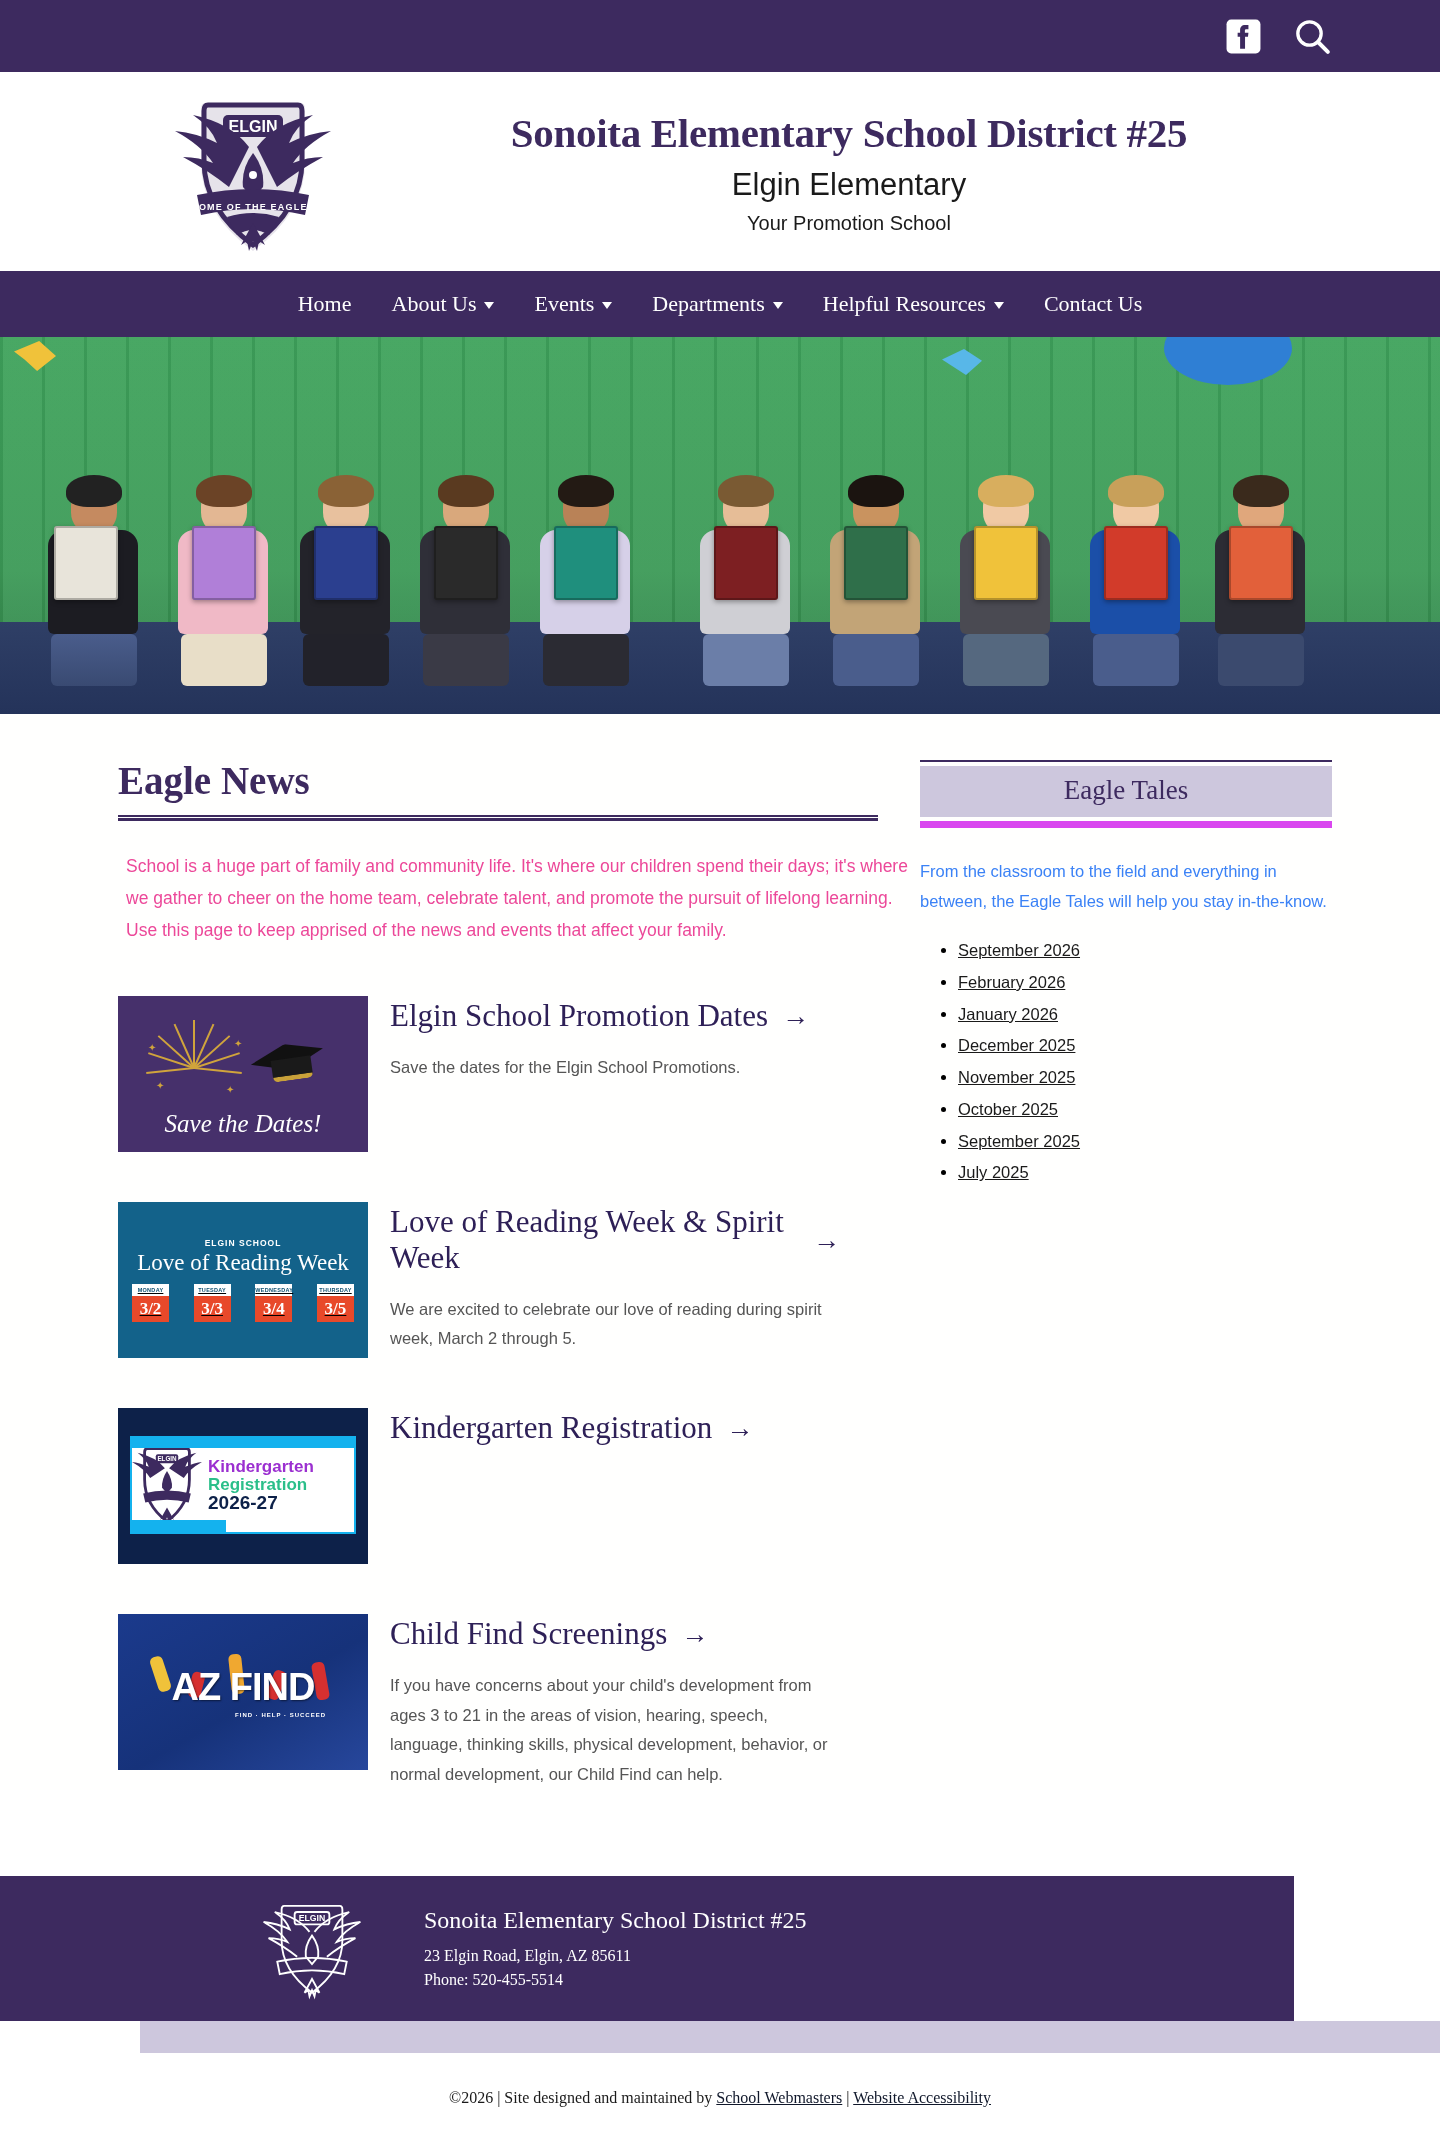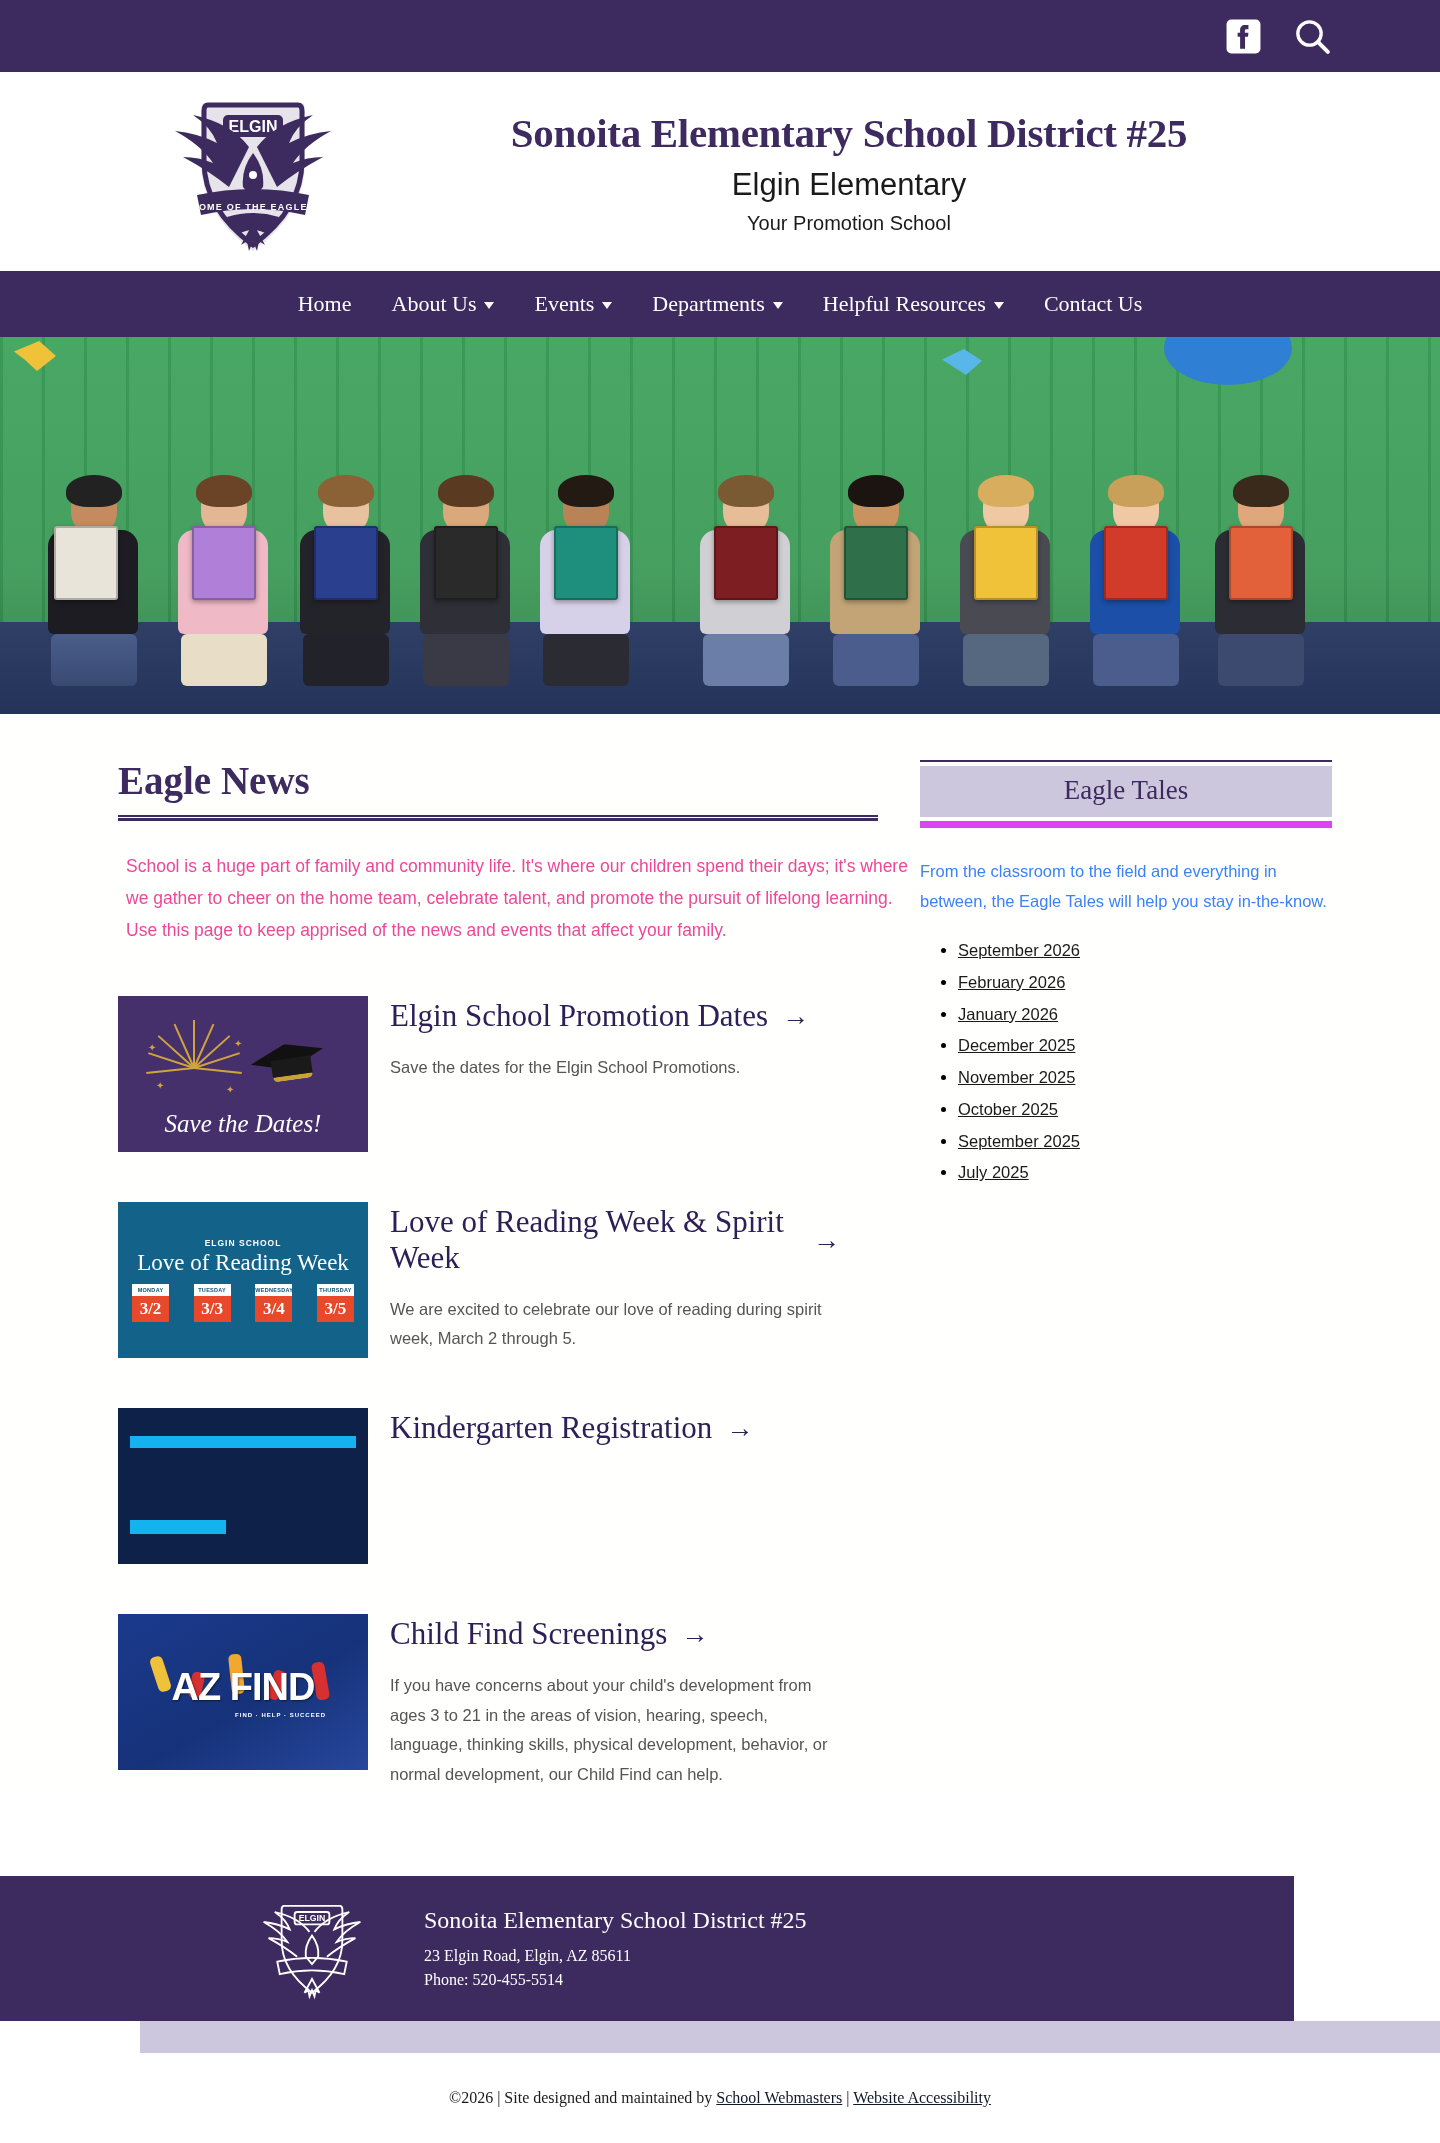--- a/index.html
+++ b/index.html
@@ -259,21 +259,21 @@
     color: #fff; font-size: 8.5px; font-weight: bold; letter-spacing: 1px;
   }
   .tn-read-title {
     position: absolute; top: 48px; left: 0; right: 0; text-align: center;
     color: #fff; font-family: "Liberation Serif", serif; font-size: 23px;
   }
   .tn-read-days {
     position: absolute; top: 82px; left: 14px; right: 14px;
     display: flex; justify-content: space-between; gap: 5px;
   }
-  .dayblk { width: 37px; }
+  .dayblk { width: 37px; text-decoration: underline; }
   .dayblk .dow {
     background: #fff; color: #0d4f70; font-size: 5.5px; font-weight: bold;
     text-align: center; padding: 3px 0; letter-spacing: .3px;
   }
   .dayblk .dnum {
     background: #e8492a; color: #fff; font-size: 17px; font-weight: bold;
     text-align: center; padding: 3px 0;
     font-family: "Liberation Serif", serif;
   }
 
@@ -604,20 +604,39 @@
         <div class="art-title">
           <span>Love of Reading Week &amp; Spirit Week</span>
           <span class="arrow">→</span>
         </div>
         <p class="art-desc">We are excited to celebrate our love of reading during spirit week, March 2 through 5.</p>
       </div>
     </div>
 
     <div class="article">
       <div class="thumb tn-kinder">
+        <div class="kin-card">
+          <svg width="70" height="84" viewBox="0 0 100 120">
+            <g fill="#3d2a5f">
+              <path d="M50 8 L78 8 Q82 8 82 13 L82 52 Q82 88 50 112 Q18 88 18 52 L18 13 Q18 8 22 8 Z" fill="none" stroke="#3d2a5f" stroke-width="4"></path>
+              <rect x="34" y="16" width="32" height="13" rx="3"></rect>
+              <text x="50" y="26" font-family="Liberation Sans, sans-serif" font-size="9" font-weight="bold" fill="#fff" text-anchor="middle">ELGIN</text>
+              <path d="M47 36 Q34 20 8 14 Q20 23 24 34 Q10 28 0 27 Q18 37 26 50 Z"></path>
+              <path d="M53 36 Q66 20 92 14 Q80 23 76 34 Q90 28 100 27 Q82 37 74 50 Z"></path>
+              <path d="M50 40 Q42 52 43 64 L50 72 L57 64 Q58 52 50 40 Z"></path>
+              <path d="M16 72 Q50 64 84 72 L81 85 Q50 77 19 85 Z"></path>
+              <path d="M50 92 L40 110 L45 106 L47 114 L50 106 L53 114 L55 106 L60 110 Z"></path>
+            </g>
+          </svg>
+          <div class="kin-txt">
+            <div class="kin-1">Kindergarten</div>
+            <div class="kin-2">Registration</div>
+            <div class="kin-3">2026-27</div>
+          </div>
+        </div>
         <div class="kin-band-top"></div>
         <div class="kin-band-bot"></div>
       </div>
       <div class="art-body">
         <div class="art-title">
           <span>Kindergarten Registration</span>
           <span class="arrow">→</span>
         </div>
       </div>
     </div>

